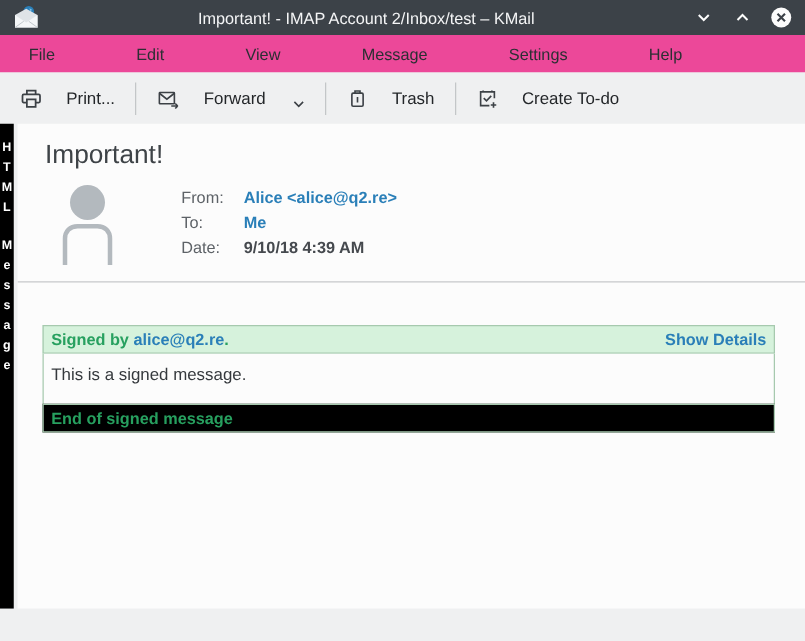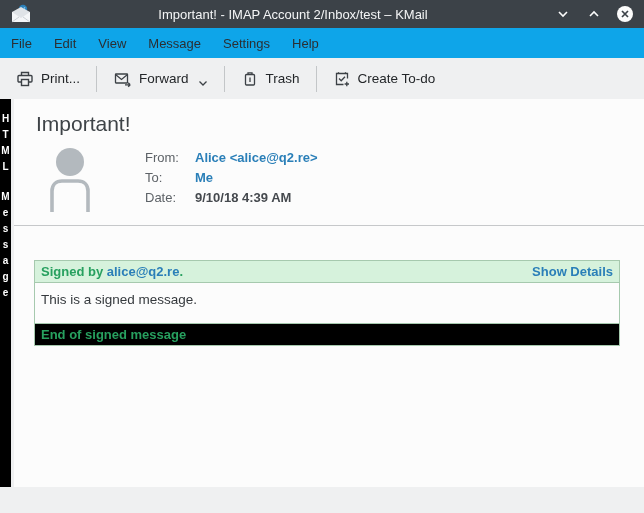--- a/index.html
+++ b/index.html
@@ -16,32 +16,32 @@
     height:28px; background:#3c4248; color:#fcfcfc;
     display:flex; align-items:center; flex-shrink:0; padding:0 8px;
   }
   .titlebar .app-icon { width:22px; height:20px; margin-left:2px; }
   .titlebar .title { flex:1; text-align:center; font-size:13px; color:#f4f5f6; }
   .win-controls { display:flex; align-items:center; gap:13px; margin-right:2px; }
   .win-btn { width:18px; height:18px; display:flex; align-items:center; justify-content:center; cursor:pointer; }
 
   
   .menubar {
-    height:30px; background:#0ea5e9; display:flex; align-items:center;
-    padding-left:0; flex-shrink:0;
+    height:30px; background:#ec4899; display:flex; align-items:center;
+    padding-left:12px; flex-shrink:0;gap:43px;
   }
   .menu-item { padding:4px 11px; color:#2b2f33; cursor:default; }
 
   
   .toolbar {
     height:41px; background:#eff0f1; display:flex; align-items:center;
     padding-left:8px; flex-shrink:0;
   }
   .tb-btn {
-    display:flex; align-items:center; gap:7px; padding:6px 8px;
+    display:flex; align-items:center; gap:19px; padding:6px 8px;
     color:#232629; cursor:default; font-size:13.5px;
   }
   .tb-btn svg { display:block; color:#3c4146; }
   .tb-sep { width:1px; height:26px; background:#c3c6c8; margin:0 8px; }
   .tb-caret { margin-left:2px; color:#4a4f54; display:flex; align-items:flex-end; padding-top:8px; }
 
   
   .content { flex:1; display:flex; background:#eff0f1; min-height:0; }
   .html-bar {
     width:11px; background:#000; color:#fff; flex-shrink:0;

